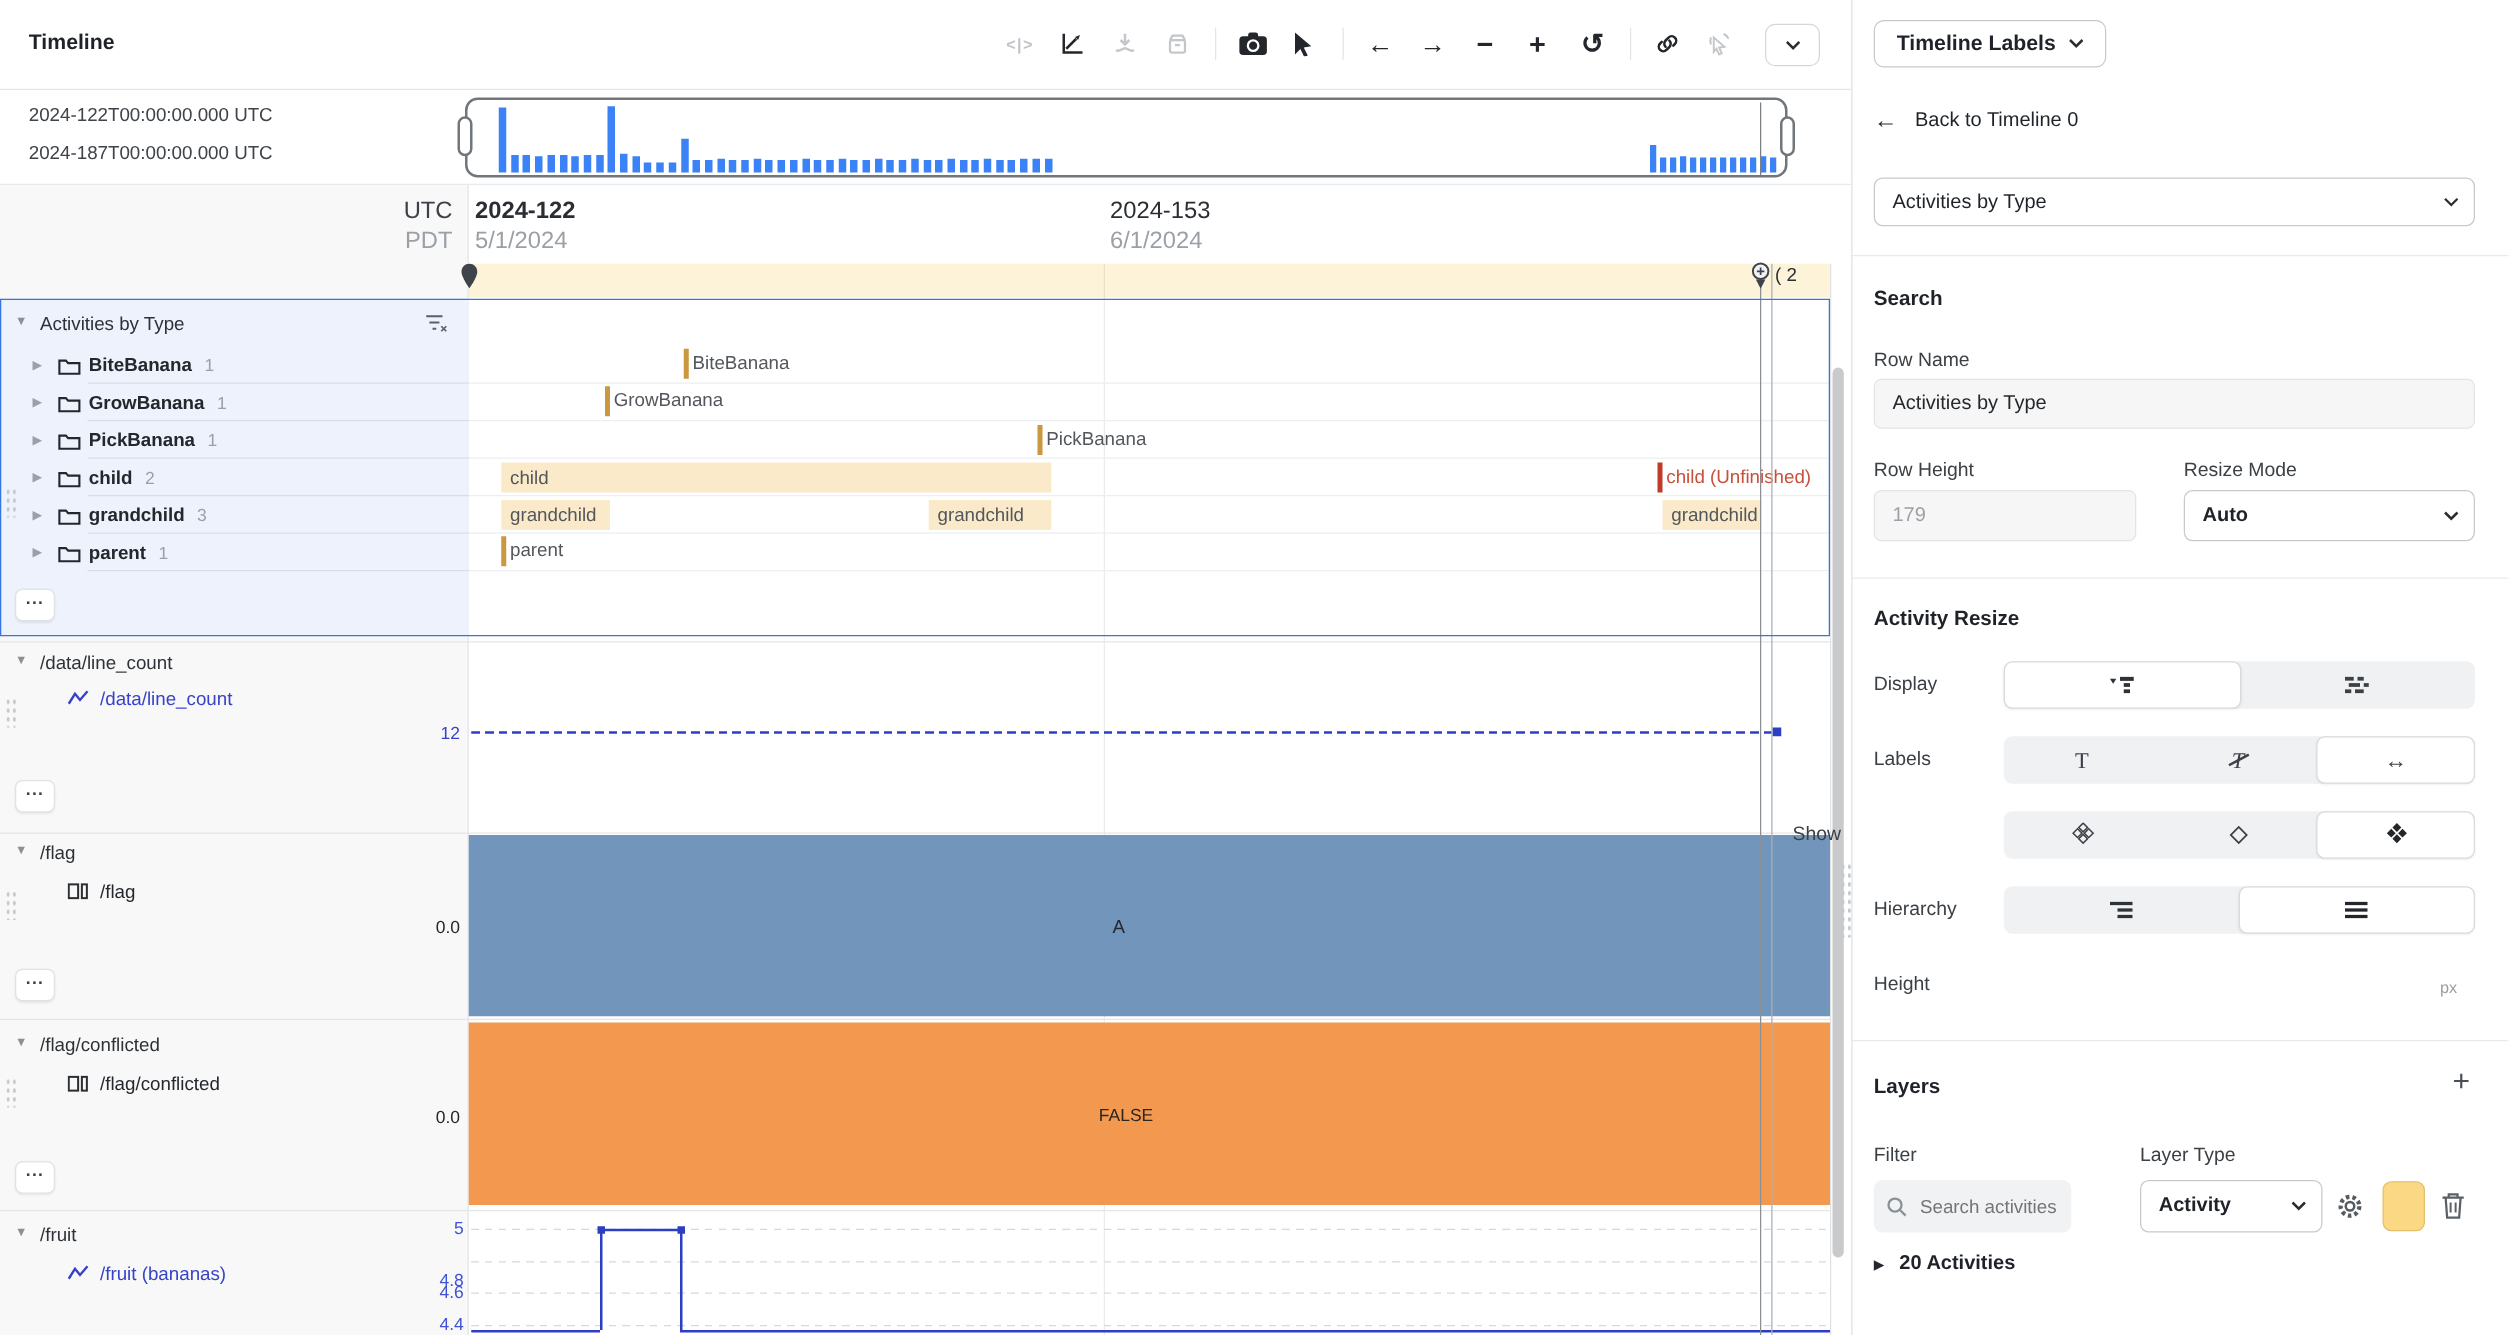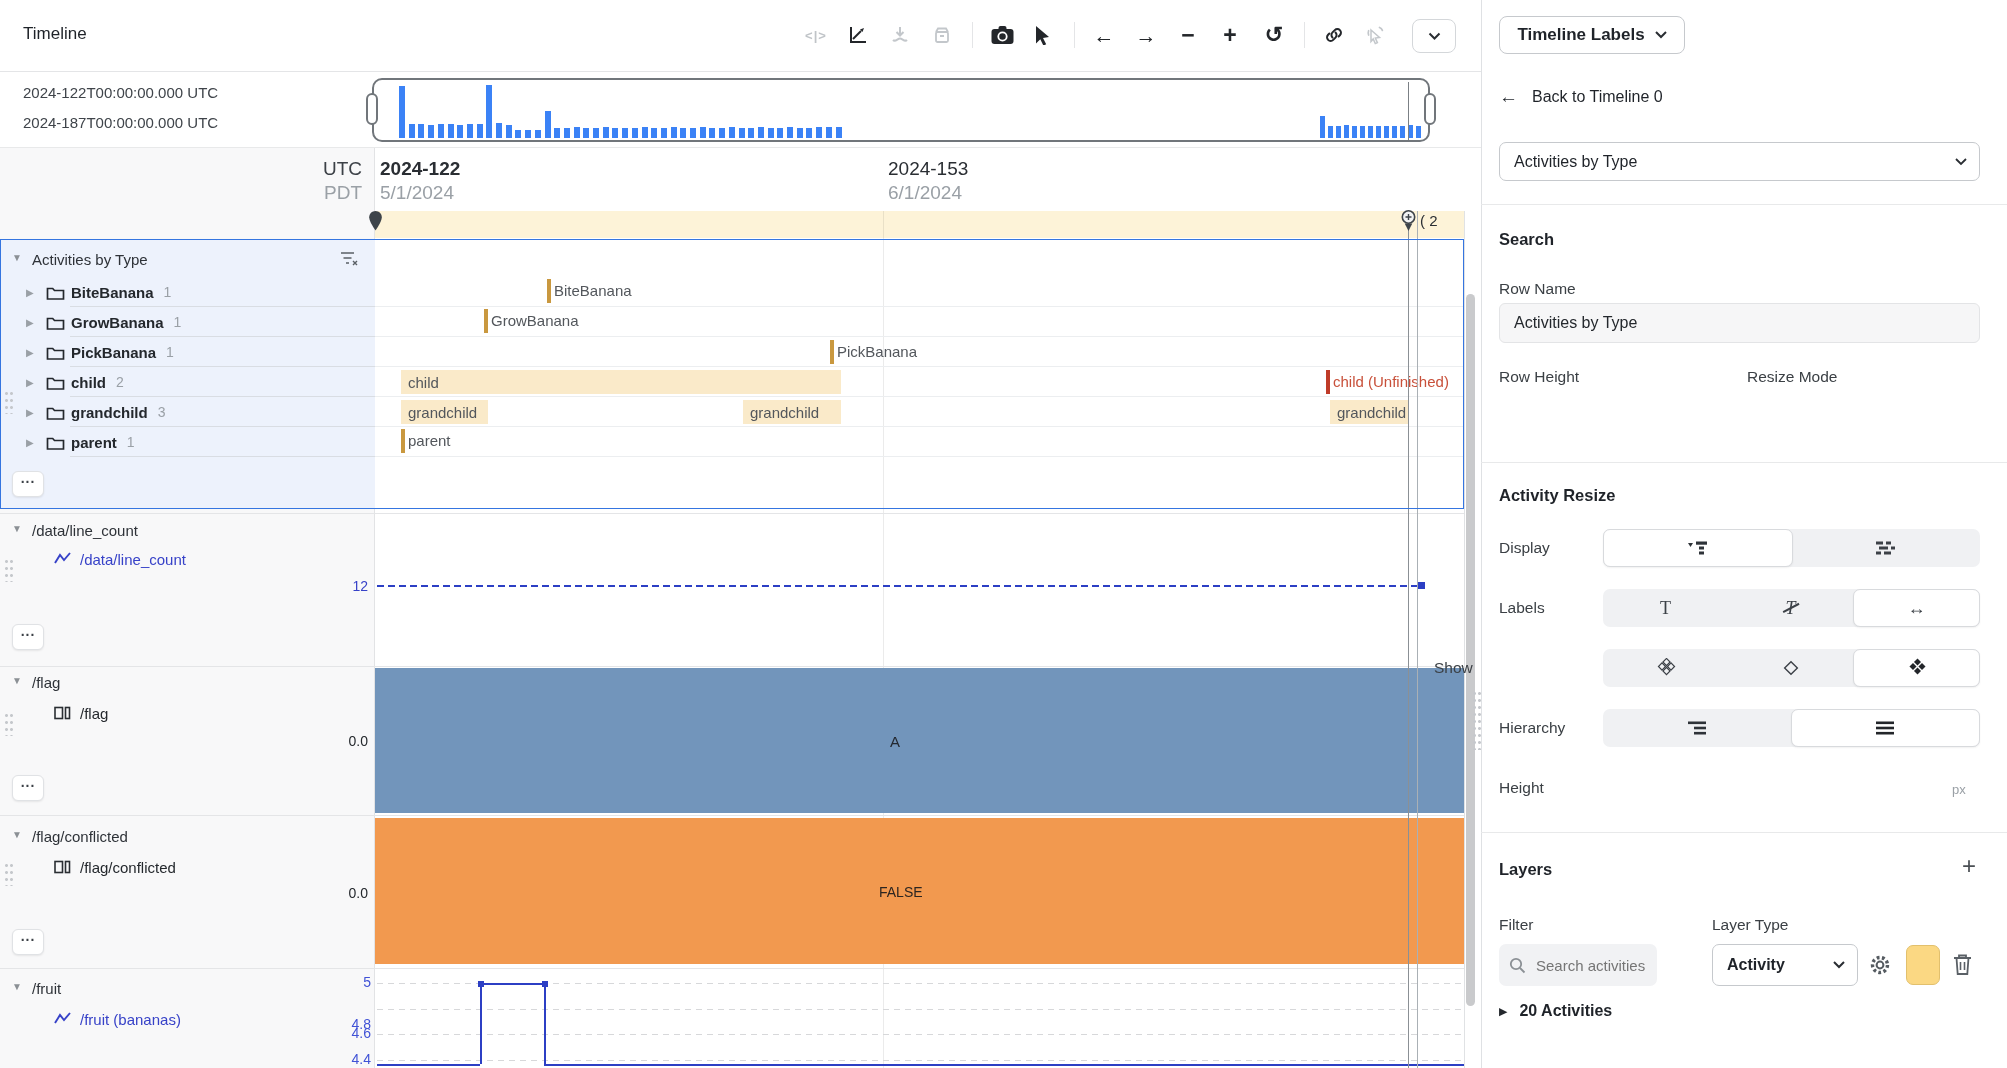--- a/index.html
+++ b/index.html
@@ -1,21 +1,21 @@
 <!DOCTYPE html>
 <html><head>
 <meta charset="utf-8">
 <style>
   html,body{margin:0;padding:0;background:#fff}
   .app{position:relative;width:2007px;height:1068px;background:#fff;overflow:hidden;
        font-family:"Liberation Sans",sans-serif;color:#24282d;}
   .abs{position:absolute}
   
   .top-header{position:absolute;left:0;top:0;width:2007px;height:71px;background:#fff;border-bottom:1px solid #e4e5e7}
-  .app-title{position:absolute;left:23px;top:24px;font-size:17px;font-weight:400;color:#1f2329}
+  .app-title{position:absolute;left:23px;top:24px;font-size:17px;font-weight:700;color:#1f2329}
   .tool{position:absolute;top:21px;width:28px;height:28px;display:flex;align-items:center;justify-content:center;cursor:pointer}
   .glyph{font-size:21px;font-weight:600;color:#23262a;line-height:1}
   .glyph.dim{color:#c0c4c8;font-size:13px;font-weight:700;letter-spacing:1px}
   .vsep{position:absolute;top:22px;width:1px;height:26px;background:#e4e5e7}
   .menu-btn{position:absolute;left:1412px;top:19px;width:42px;height:32px;border:1px solid #d4d7da;border-radius:8px;
             display:flex;align-items:center;justify-content:center;background:#fff;cursor:pointer}
   
   .range-label{position:absolute;left:23px;font-size:15px;color:#3f444a}
   .minimap{position:absolute;left:372px;top:78px;width:1058px;height:64px;border:2px solid #71767b;border-radius:10px;background:#fff;box-sizing:border-box}
   .mini-bar{position:absolute;bottom:2px;background:#3b82f6}
@@ -439,21 +439,28 @@
       </svg>
   </div>
 
   <div class="rp-divider" style="top:204px"></div>
   <div class="rp-heading" style="left:1499px;top:230px">Search</div>
 
   <div class="rp-label" style="left:1499px;top:280px">Row Name</div>
   <input class="rp-input" style="left: 1499px; top: 303px; width: 481px; height: 40px;" value="Activities by Type">
 
   <div class="rp-label" style="left:1499px;top:368px">Row Height</div>
+  <input class="rp-input" style="left: 1499px; top: 392px; width: 210px; height: 41px; color: rgb(155, 161, 167);" disabled="" value="179">
   <div class="rp-label" style="left:1747px;top:368px">Resize Mode</div>
+  <div class="rp-select" style="left:1747px;top:392px;width:233px;height:41px">
+    <span>Auto</span>
+    <svg width="12" height="8">
+        <path d="M1 1l5 5 5-5" stroke="#2a2e33" stroke-width="2" fill="none"></path>
+      </svg>
+  </div>
 
   <div class="rp-divider" style="top:462px"></div>
   <div class="rp-heading" style="left:1499px;top:486px">Activity Resize</div>
 
   <div class="rp-label" style="left:1499px;top:539px">Display</div>
   <div class="seg" style="left:1603px;top:529px;width:377px">
     <div class="seg-opt selected">
       <svg width="22" height="16">
           <path d="M1 3l5 0-2.5 4z" fill="#2e3338"></path>
           <rect x="9" y="1.5" width="11" height="3.2" fill="#2e3338"></rect>

